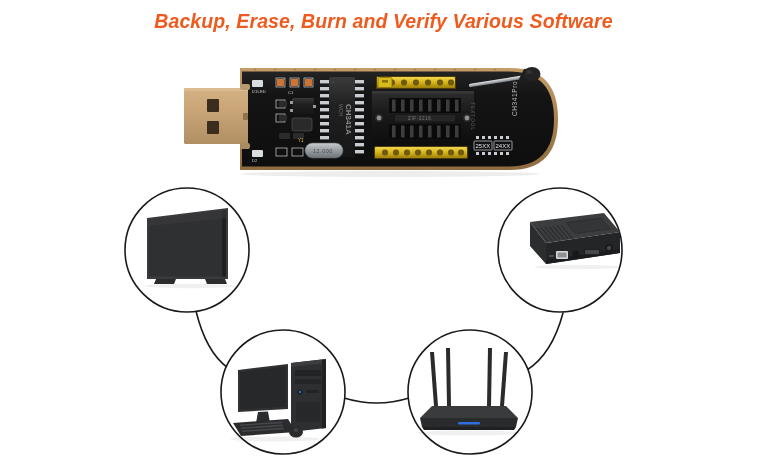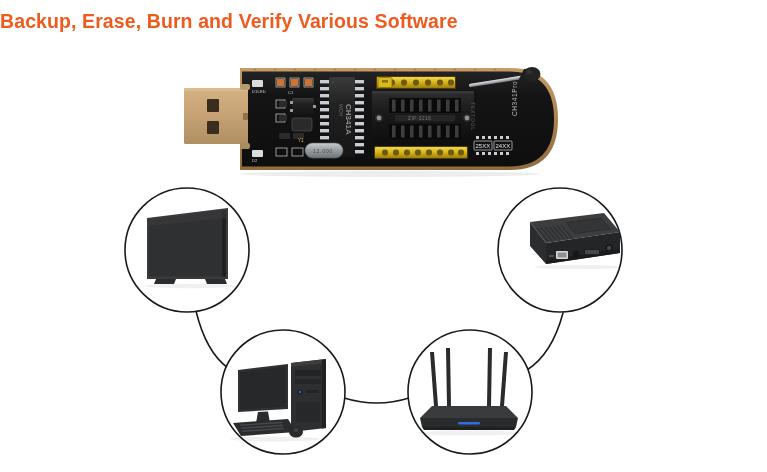--- a/index.html
+++ b/index.html
@@ -19,21 +19,22 @@
     width: 767px;
     height: 472px;
     background: #ffffff;
   }
 
   
   .title-bar {
     position: absolute;
     left: 0; top: 10px;
     width: 767px;
-    text-align: left;
+    text-align: center;
+    font-style: italic;
   }
   .title-text {
     font-family: "Liberation Sans", sans-serif;
     font-size: 19.5px;
     font-weight: bold;
     color: #ef5a1e;
     letter-spacing: 0.1px;
     white-space: nowrap;
   }
 

